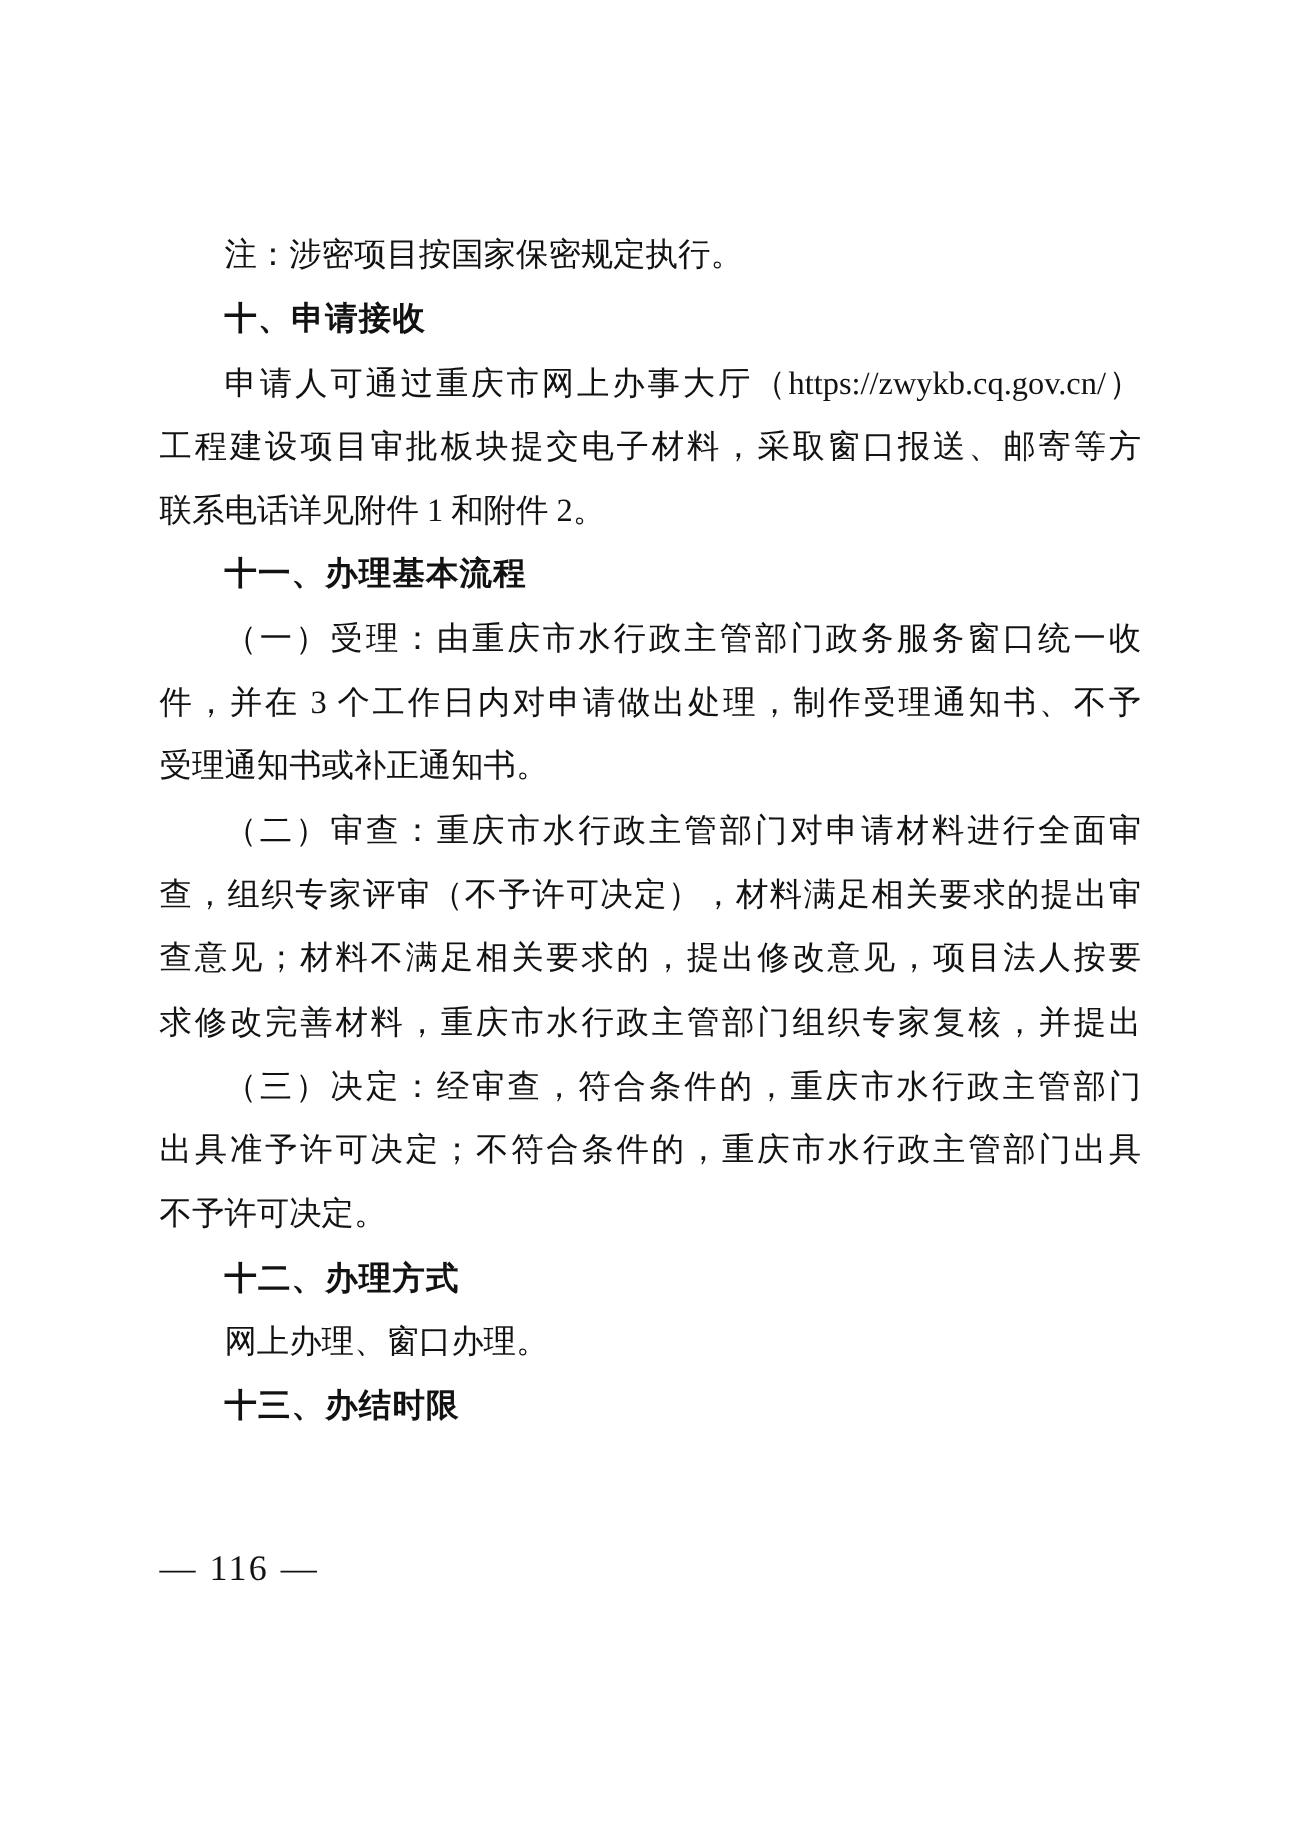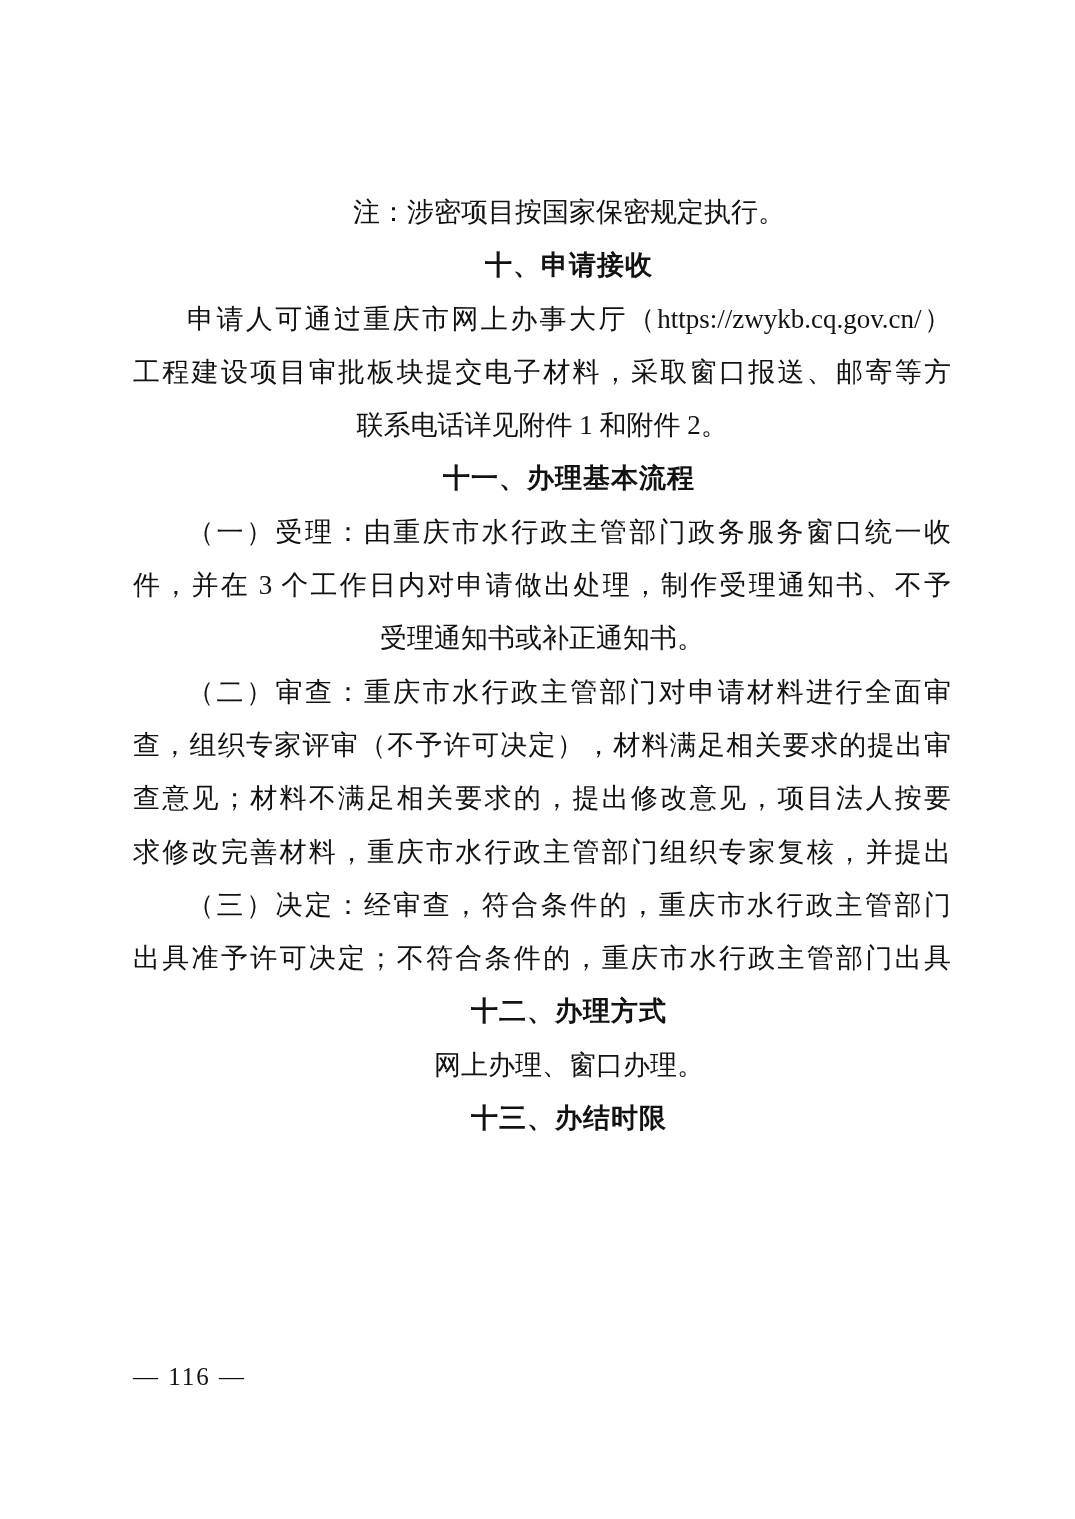--- a/index.html
+++ b/index.html
@@ -20,42 +20,42 @@
     left: 133px;
     top: 186px;
     width: 818px;
   }
   .ln {
     font-family: "Liberation Serif", "DejaVu Serif", serif;
     font-size: 27px;
     line-height: 53.3px;
     height: 53.3px;
     white-space: normal;
-    text-align: center;
+    text-align: left;
     color: #121212;
   }
   .ln.just {
     text-align: justify;
     text-align-last: justify;
     text-justify: inter-character;
   }
   .ln.indent {
     text-indent: 2em;
   }
   .ln.head {
     font-family: "Liberation Sans", "DejaVu Sans", sans-serif;
     font-weight: bold;
     letter-spacing: 1px;
   }
   .footer {
     position: absolute;
     left: 133px;
-    top: 1355px;
+    top: 1286px;
     font-family: "Liberation Serif", "DejaVu Serif", serif;
-    font-size: 25px;
+    font-size: 30px;
     line-height: 44px;
     color: #121212;
     letter-spacing: 2px;
   }
 </style>
 </head>
 <body>
 
 <div class="page">
   <div class="text-block">
@@ -74,20 +74,21 @@
     <div class="ln just">件，并在 3 个工作日内对申请做出处理，制作受理通知书、不予</div>
     <div class="ln">受理通知书或补正通知书。</div>
 
     <div class="ln indent just">（二）审查：重庆市水行政主管部门对申请材料进行全面审</div>
     <div class="ln just">查，组织专家评审（不予许可决定），材料满足相关要求的提出审</div>
     <div class="ln just">查意见；材料不满足相关要求的，提出修改意见，项目法人按要</div>
     <div class="ln just">求修改完善材料，重庆市水行政主管部门组织专家复核，并提出</div>
 
     <div class="ln indent just">（三）决定：经审查，符合条件的，重庆市水行政主管部门</div>
     <div class="ln just">出具准予许可决定；不符合条件的，重庆市水行政主管部门出具</div>
+    <div class="ln">不予许可决定。</div>
 
     <div class="ln indent head">十二、办理方式</div>
 
     <div class="ln indent">网上办理、窗口办理。</div>
 
     <div class="ln indent head">十三、办结时限</div>
 
 
   </div>
 

